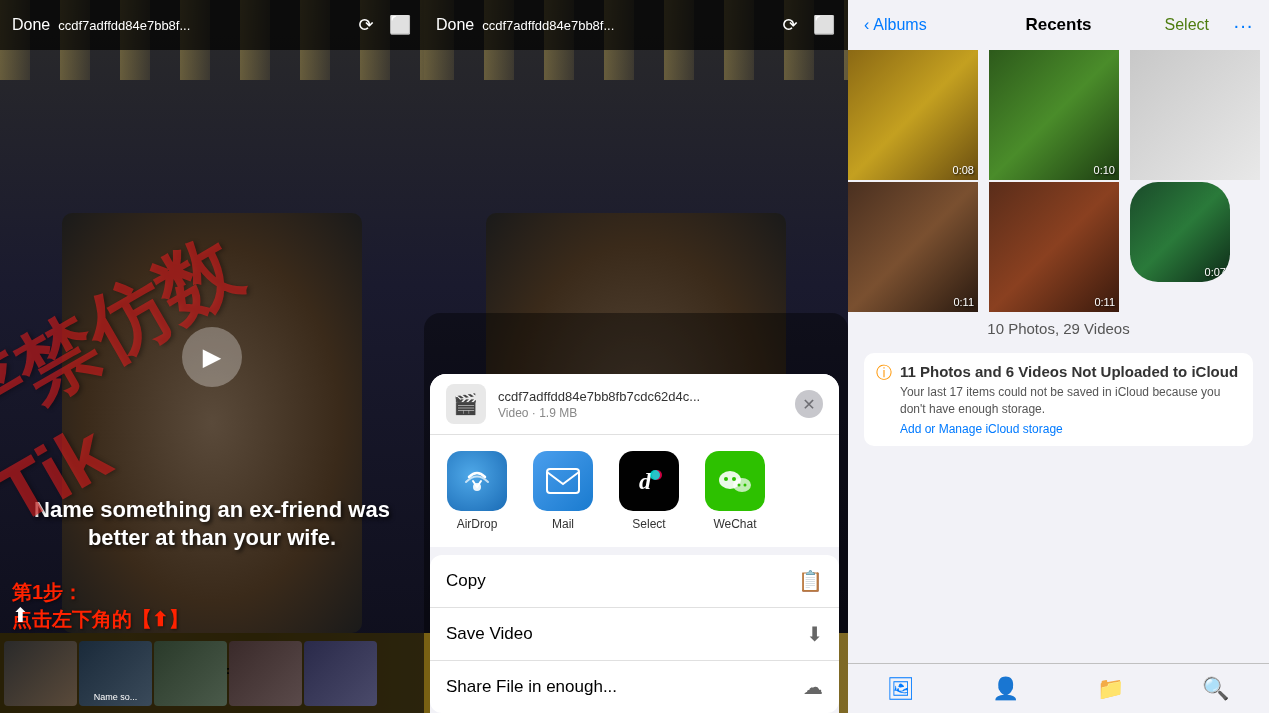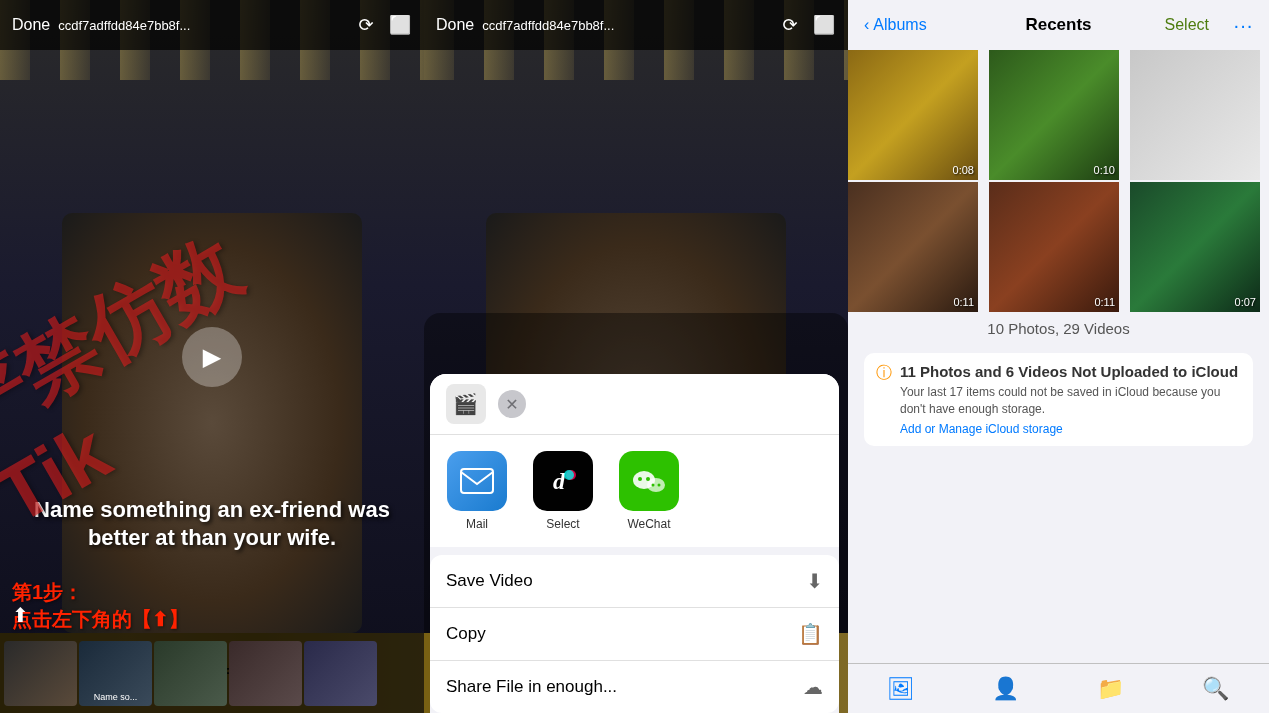--- a/index.html
+++ b/index.html
@@ -574,25 +574,40 @@
     </div>
   </div>
 </div>
 
 <div class="share-sheet-overlay"></div>
 
 <div class="share-sheet-absolute">
 
   <div class="share-file-info">
     <div class="file-icon">🎬</div>
+    <div class="file-details">
+      <div class="file-name-text">ccdf7adffdd84e7bb8fb7cdc62d4c...</div>
+      <div class="file-size-text">Video · 1.9 MB</div>
+    </div>
     <div class="close-share-btn">✕</div>
   </div>
 
   <div class="share-apps-row">
 
+    <div class="share-app-item">
+      <div class="share-app-icon airdrop-icon">
+        <svg width="32" height="32" viewBox="0 0 32 32" fill="none">
+          <circle cx="16" cy="22" r="4" fill="white" opacity="0.9"></circle>
+          <path d="M8 12 Q16 4 24 12" stroke="white" stroke-width="2.5" fill="none" stroke-linecap="round"></path>
+          <path d="M5 17 Q16 6 27 17" stroke="white" stroke-width="2" fill="none" stroke-linecap="round" opacity="0.7"></path>
+          <path d="M12 16 L16 22 L20 16" stroke="white" stroke-width="2" fill="none" stroke-linecap="round" stroke-linejoin="round"></path>
+        </svg>
+      </div>
+      <span class="share-app-label">AirDrop</span>
+    </div>
 
     <div class="share-app-item">
       <div class="share-app-icon mail-icon">
         <svg width="34" height="26" viewBox="0 0 34 26">
           <rect x="1" y="1" width="32" height="24" rx="3" fill="none" stroke="white" stroke-width="2"></rect>
           <path d="M1 4 L17 16 L33 4" stroke="white" stroke-width="2" fill="none"></path>
         </svg>
       </div>
       <span class="share-app-label">Mail</span>
     </div>
@@ -618,26 +633,26 @@
           <circle cx="22" cy="19" r="1.5" fill="#2dc100"></circle>
           <circle cx="28" cy="19" r="1.5" fill="#2dc100"></circle>
         </svg>
       </div>
       <span class="share-app-label">WeChat</span>
     </div>
   </div>
 
   <div class="share-action-row">
     <div class="share-action-item">
+      <span class="share-action-label">Copy</span>
+      <span class="share-action-icon">📋</span>
+    </div>
+    <div class="share-action-item">
       <span class="share-action-label">Save Video</span>
       <span class="share-action-icon">⬇</span>
-    </div>
-    <div class="share-action-item">
-      <span class="share-action-label">Copy</span>
-      <span class="share-action-icon">📋</span>
     </div>
     <div class="share-action-item">
       <span class="share-action-label">Share File in enough...</span>
       <span class="share-action-icon">☁</span>
     </div>
   </div>
 </div>
 
 <div class="right-panel">
 
@@ -672,21 +687,21 @@
     <div class="photo-cell photo-bg-4" style="height:130px;">
       <div style="width:100%;height:100%;position:relative;">
         <span class="photo-duration">0:11</span>
       </div>
     </div>
     <div class="photo-cell photo-bg-5" style="height:130px;">
       <div style="width:100%;height:100%;position:relative;">
         <span class="photo-duration">0:11</span>
       </div>
     </div>
-    <div class="photo-cell photo-bg-6" style="height:130px;">
+    <div class="photo-cell photo-bg-6" style="height:100px;border-radius:28px;">
       <div style="width:100%;height:100%;position:relative;">
         <span class="photo-duration">0:07</span>
       </div>
     </div>
   </div>
 
   <div class="photos-count-bar">10 Photos, 29 Videos</div>
 
   <div class="photos-icloud-warning">
     <div class="icloud-warning-title">

